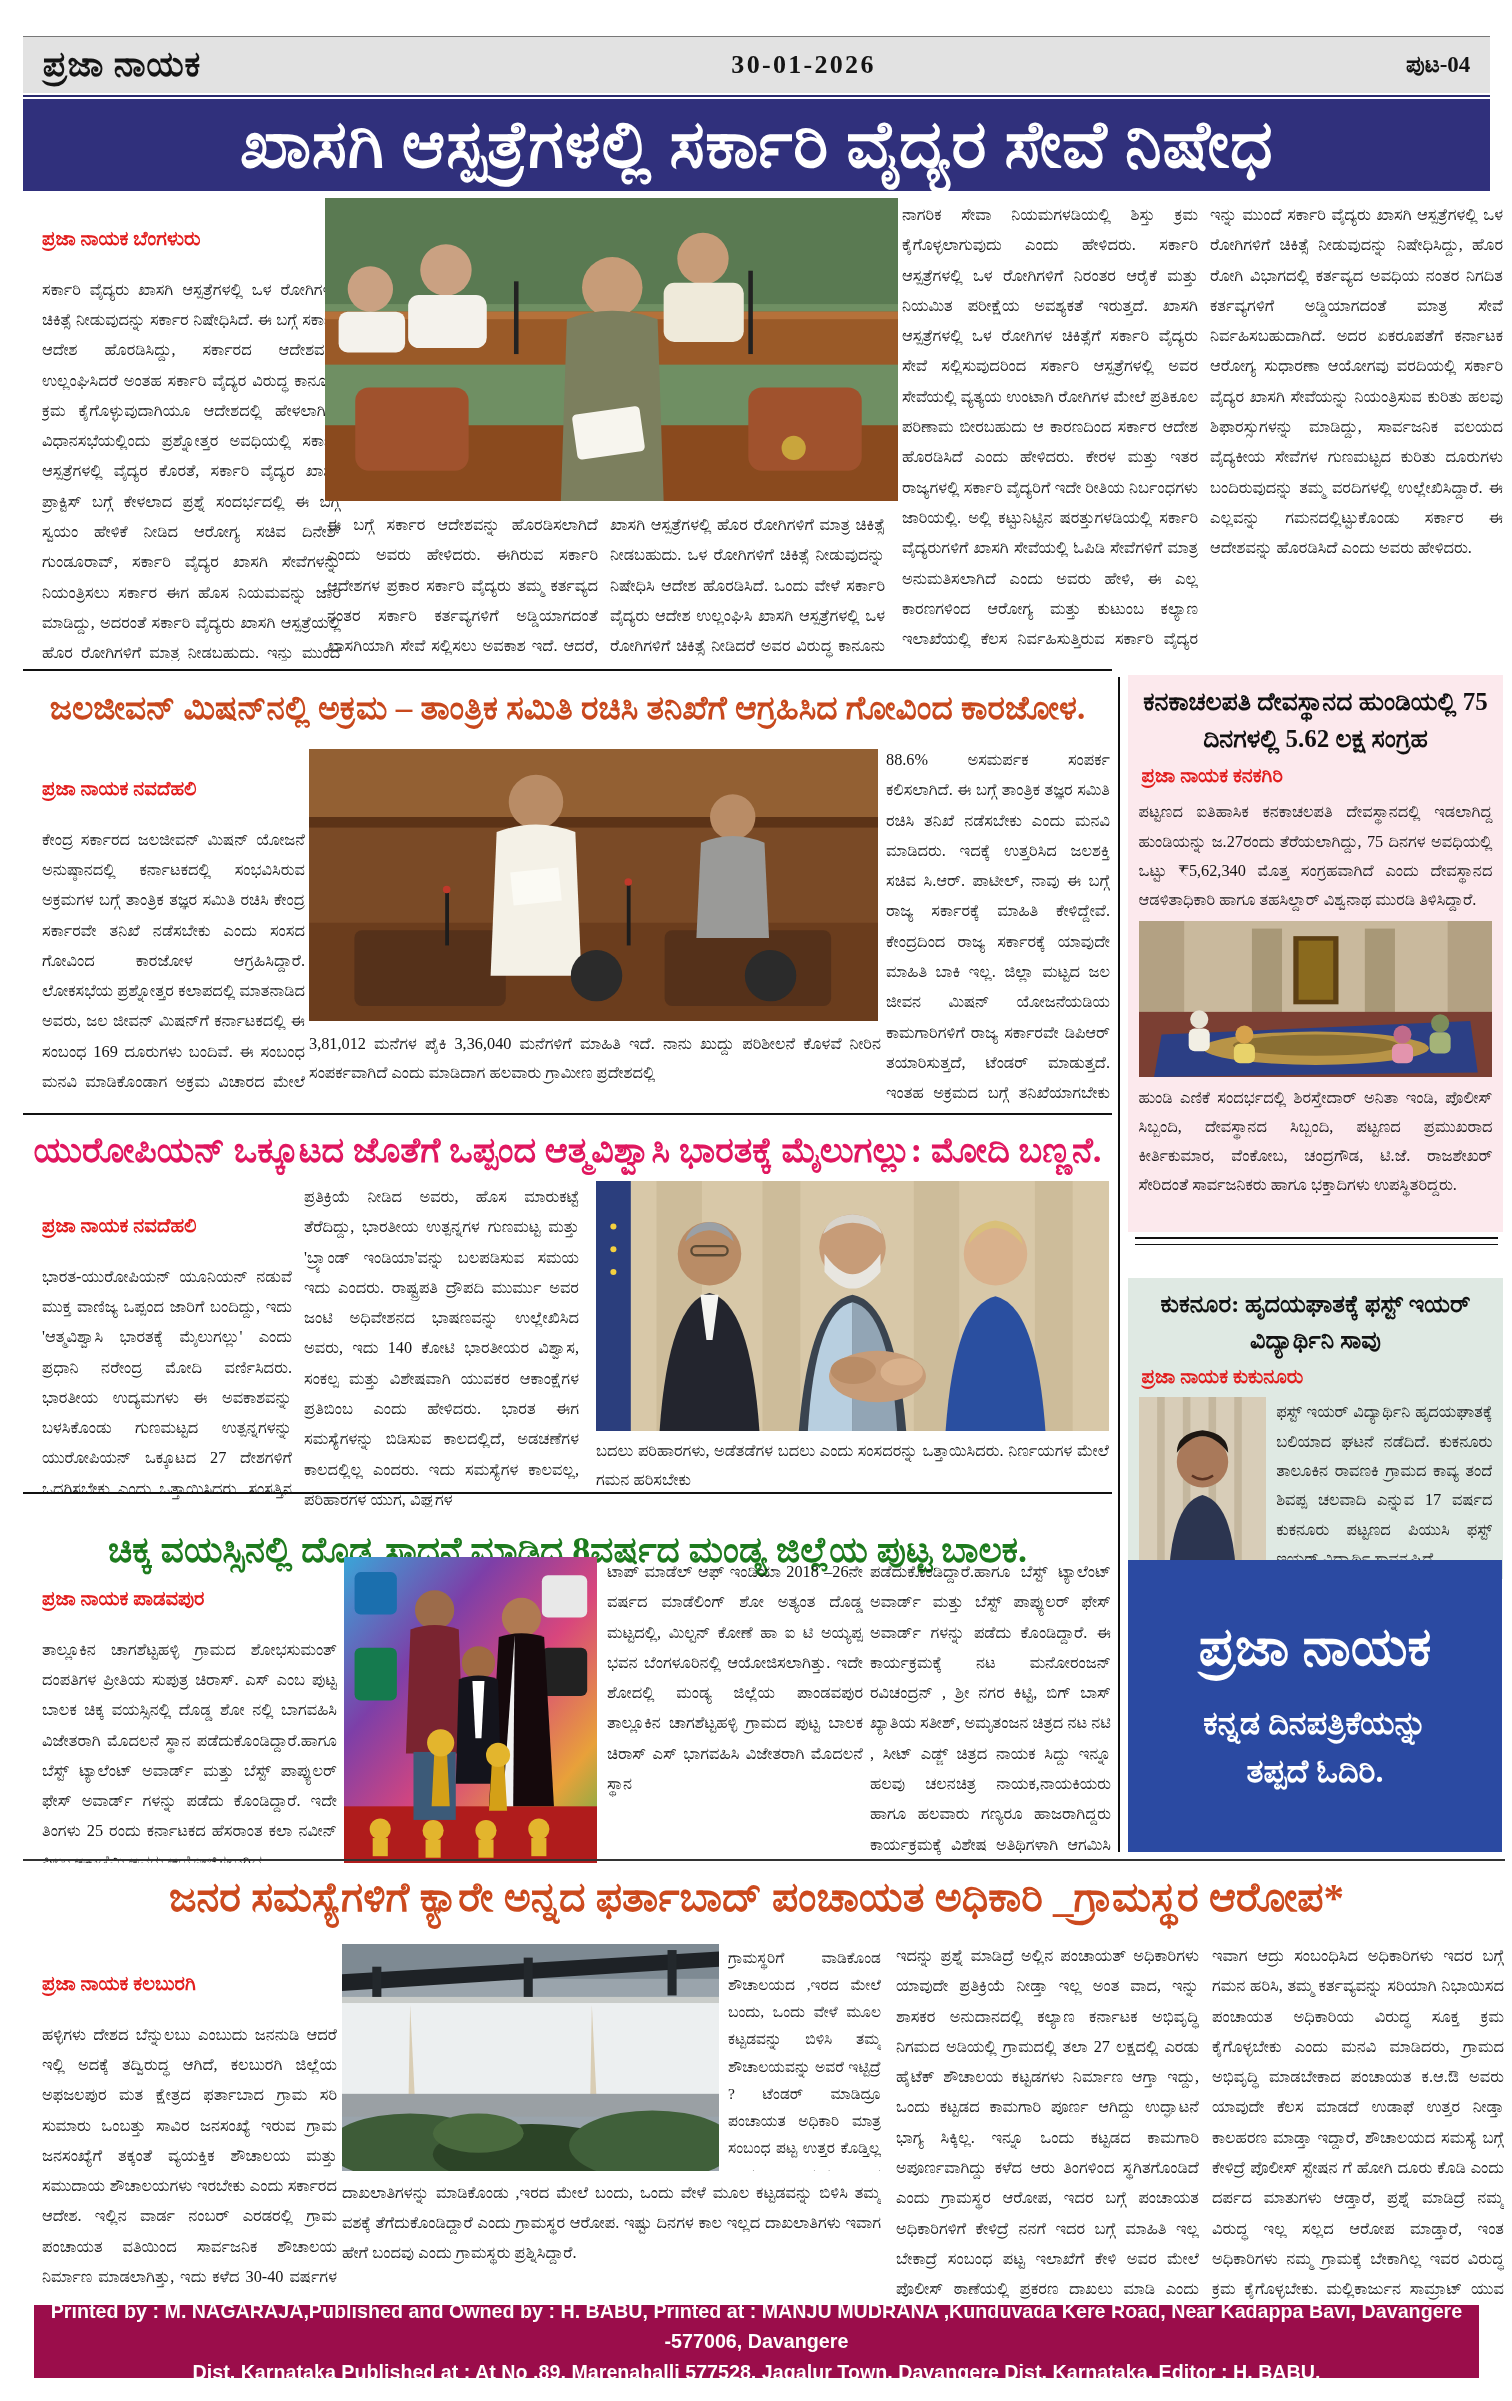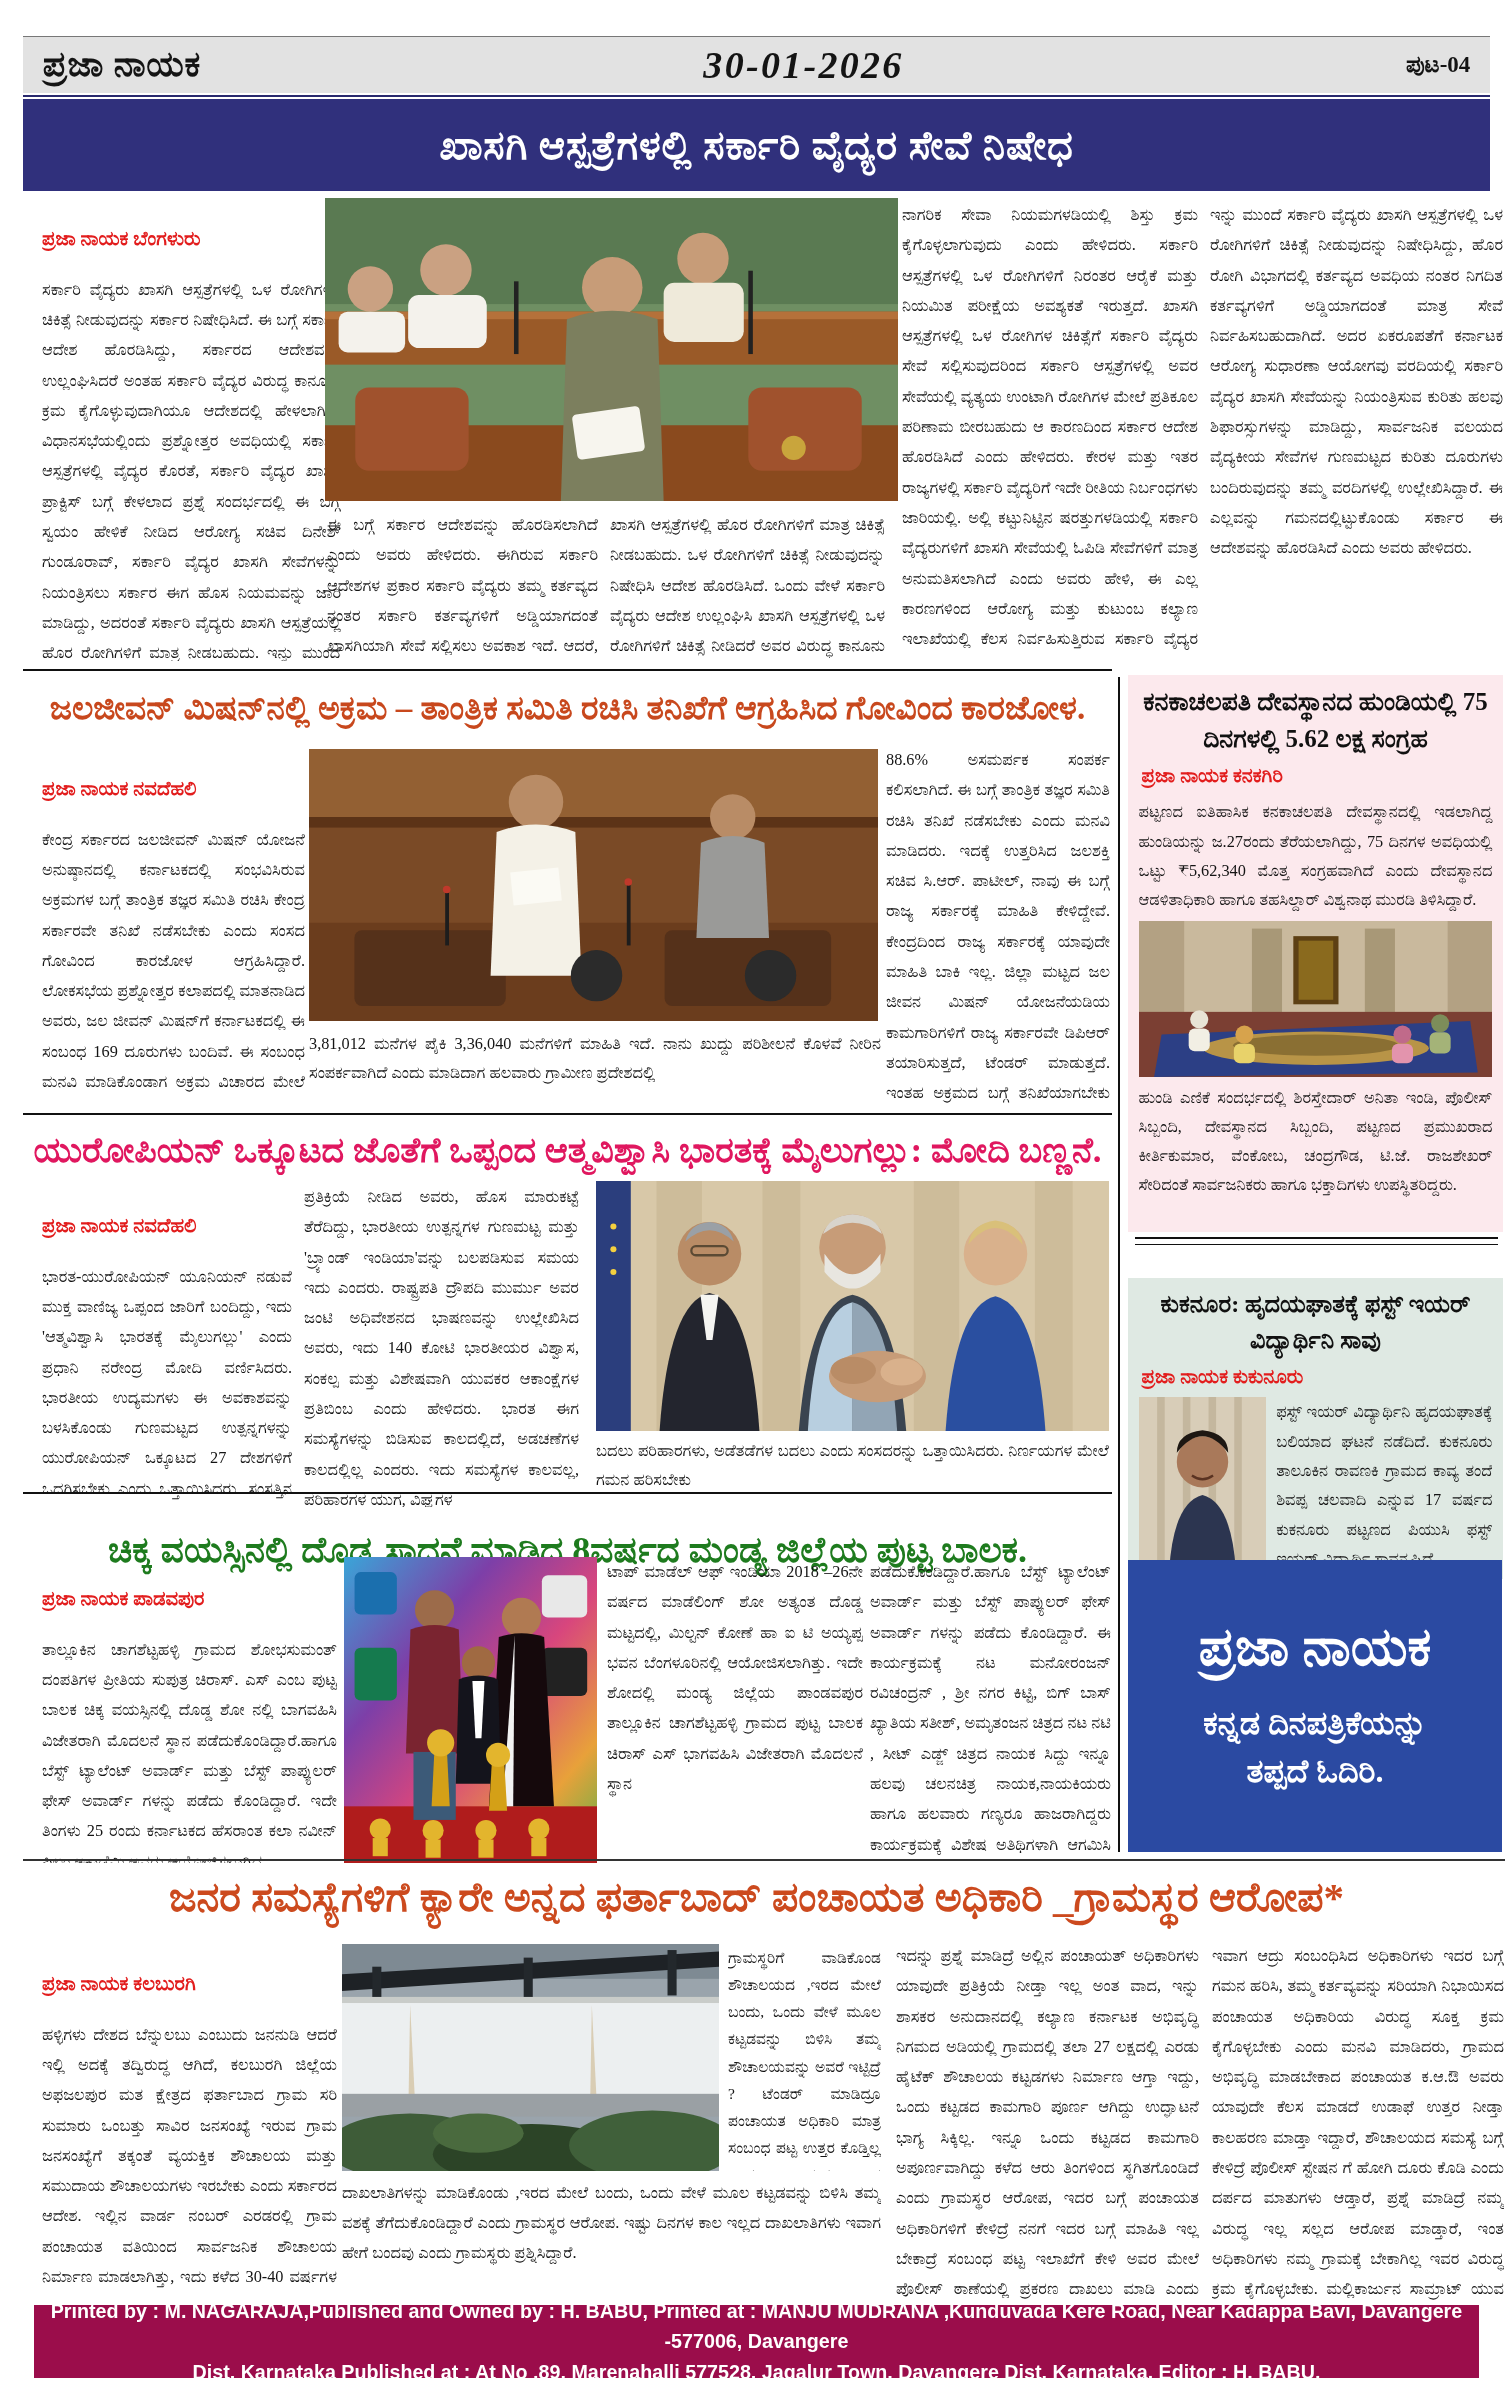--- a/index.html
+++ b/index.html
@@ -3,27 +3,27 @@
 <meta charset="utf-8">
 <style>
   html,body{margin:0;padding:0;background:#ffffff;}
   .sheet{position:relative;width:1513px;height:2401px;background:#ffffff;
          font-family:"Liberation Serif",serif;color:#141414;overflow:hidden;}
   
   .header-bar{position:absolute;left:23px;top:36px;width:1467px;height:57px;
     background:#e2e2e2;display:flex;align-items:center;justify-content:space-between;
     padding:0 19.7px;box-sizing:border-box;border-top:1.5px solid #777;}
   .masthead{font-size:35px;font-weight:bold;letter-spacing:0.8px;}
-  .edition-date{font-size:38px;font-weight:bold;letter-spacing:2.3px;font-family:"Liberation Serif",serif;font-style:italic;}
+  .edition-date{font-size:26px;font-weight:bold;letter-spacing:2.3px;font-family:"Liberation Serif",serif;}
   .page-label{font-size:23px;font-weight:bold;}
   .header-rule{position:absolute;left:23px;top:95px;width:1467px;height:2.3px;background:#2a2a6e;}
   
   .lead-band{position:absolute;left:23px;top:99px;width:1467px;height:92px;background:#30307c;
     display:flex;align-items:center;justify-content:center;}
-  .lead-band .t{color:#ffffff;font-size:40px;font-weight:bold;letter-spacing:0.8px;white-space:nowrap;}
+  .lead-band .t{color:#ffffff;font-size:66px;font-weight:bold;letter-spacing:0.8px;white-space:nowrap;}
   
   .col{position:absolute;font-size:16.3px;line-height:1.86;text-align:justify;overflow:hidden;}
   .dateline{color:#e21d1d;font-weight:bold;font-size:19.7px;display:block;margin-bottom:18px;text-align:left;margin-top:20px;}
   .headline{position:absolute;font-weight:bold;text-align:center;overflow:hidden;}
   .rule{position:absolute;background:#111;}
   .photo{position:absolute;overflow:hidden;background:#ccc;}
   .photo svg{display:block;width:100%;height:100%;}
   .caption{position:absolute;font-size:16.3px;line-height:1.8;text-align:justify;overflow:hidden;}
   
   .pink-box{position:absolute;left:1128px;top:675px;width:375px;height:557px;background:#fce9ed;

